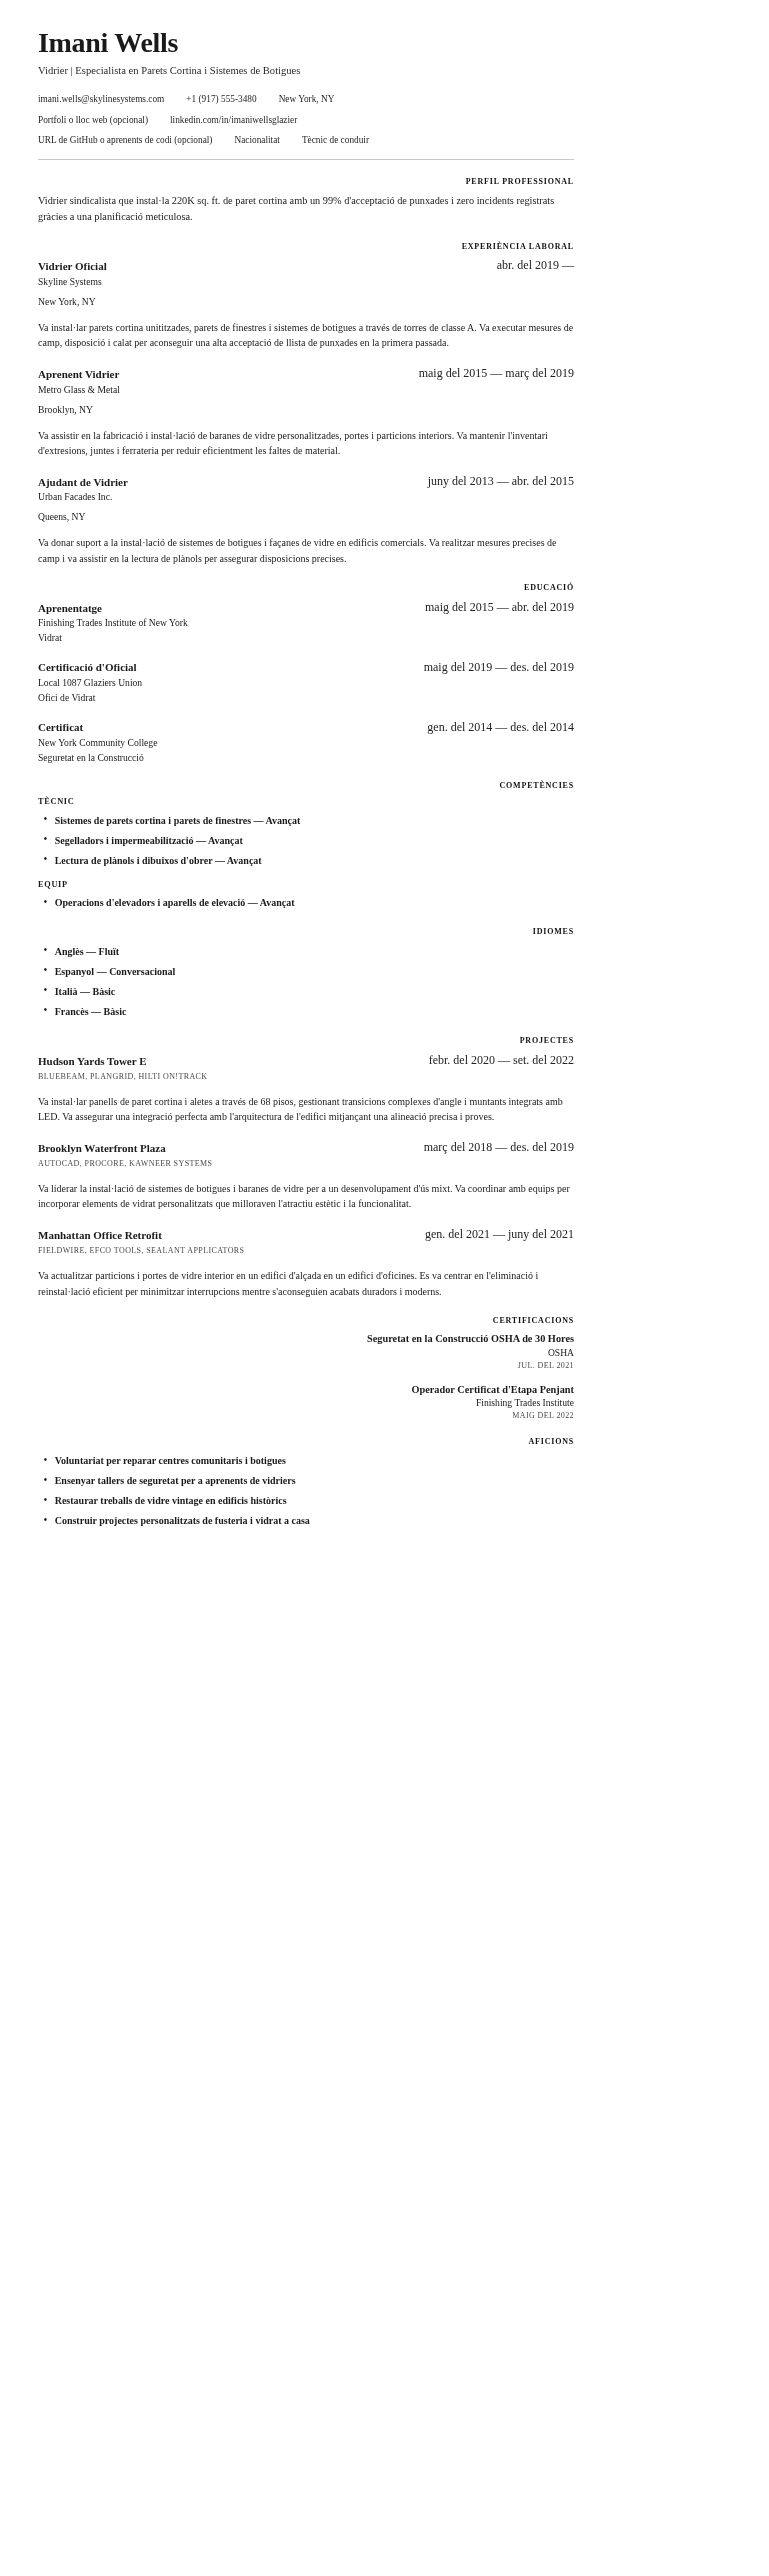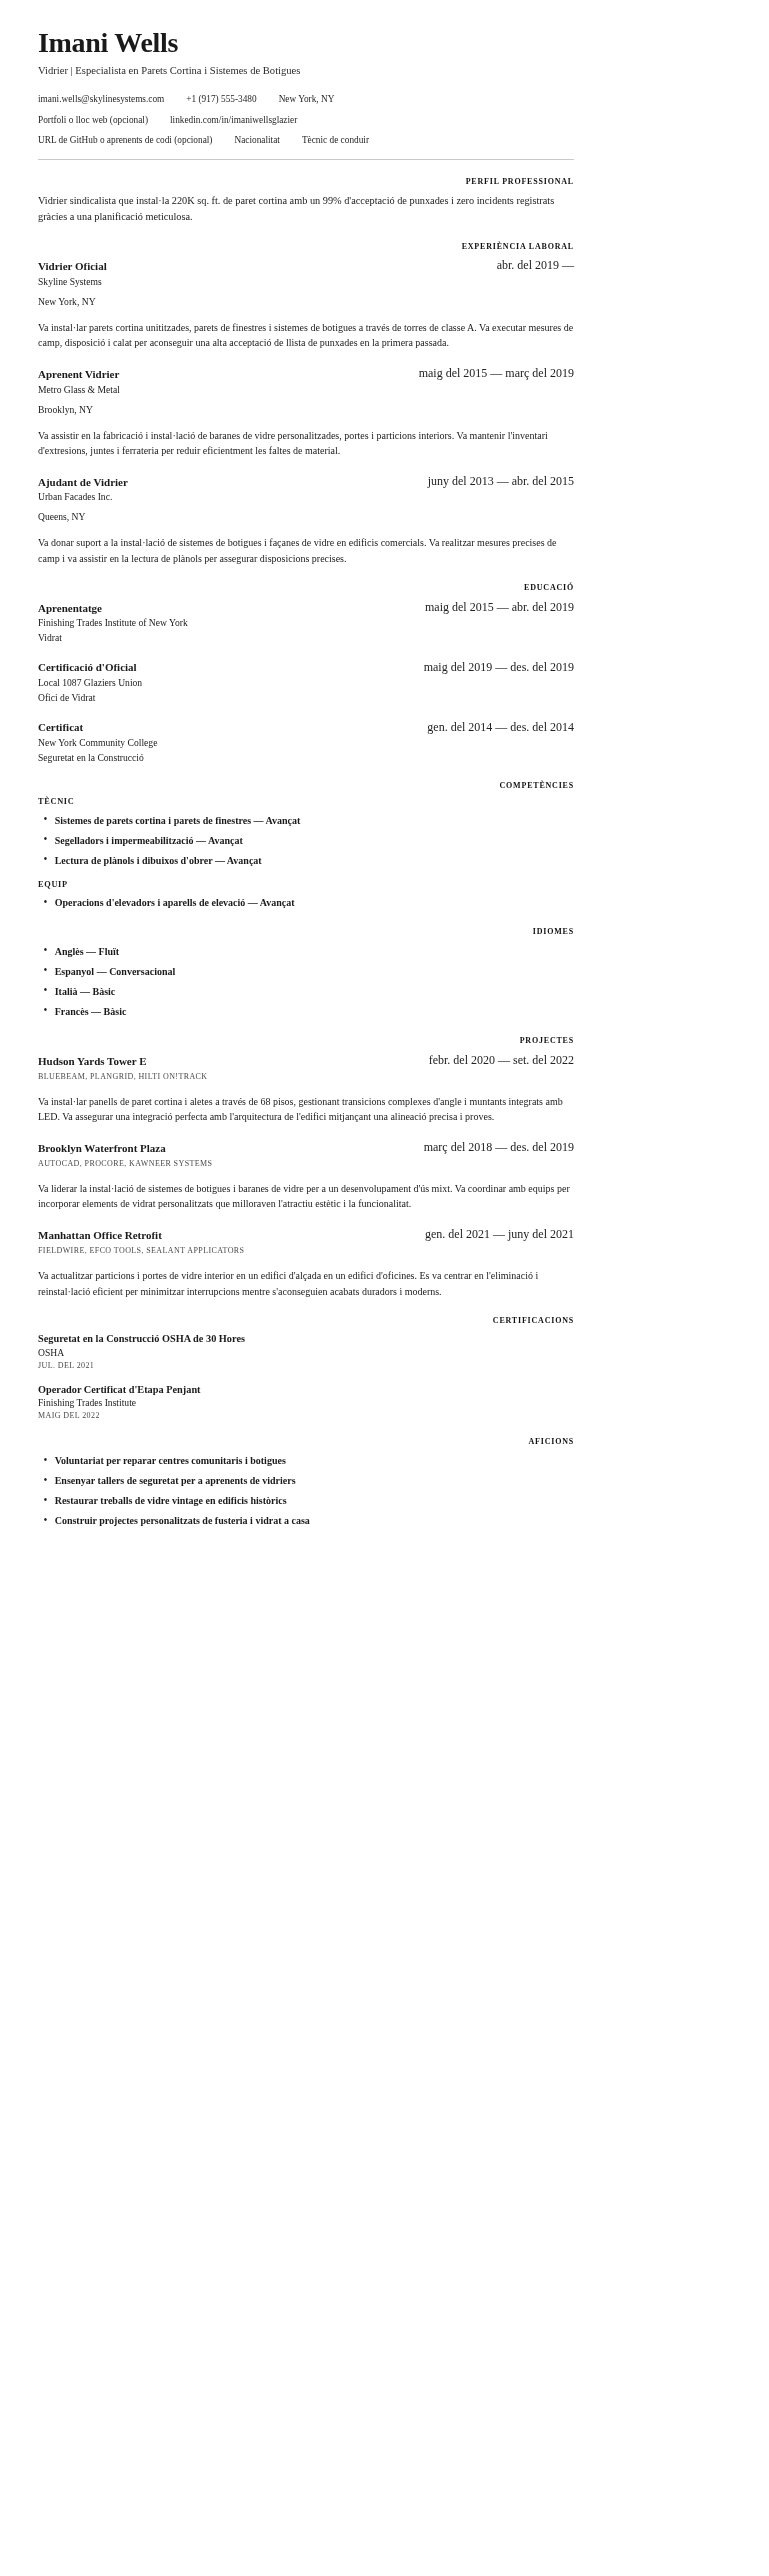--- a/index.html
+++ b/index.html
@@ -135,21 +135,21 @@
   }
   ul.bullets li:last-child { margin-bottom: 0; }
   ul.bullets li:before {
     content: "\2022";
     position: absolute;
     left: -11px;
     top: -0.6px;
     font-size: 9.6px;
   }
   
-  .cert { margin-bottom: 13px; }
+  .cert { margin-bottom: 13px; text-align: right; }
   .cert:last-child { margin-bottom: 0; }
   .cert-name {
     font-size: 10.3px;
     font-weight: bold;
     margin: 0;
     line-height: 1.3;
   }
   .cert-issuer {
     font-size: 9.6px;
     margin: 1.3px 0 0 0;

